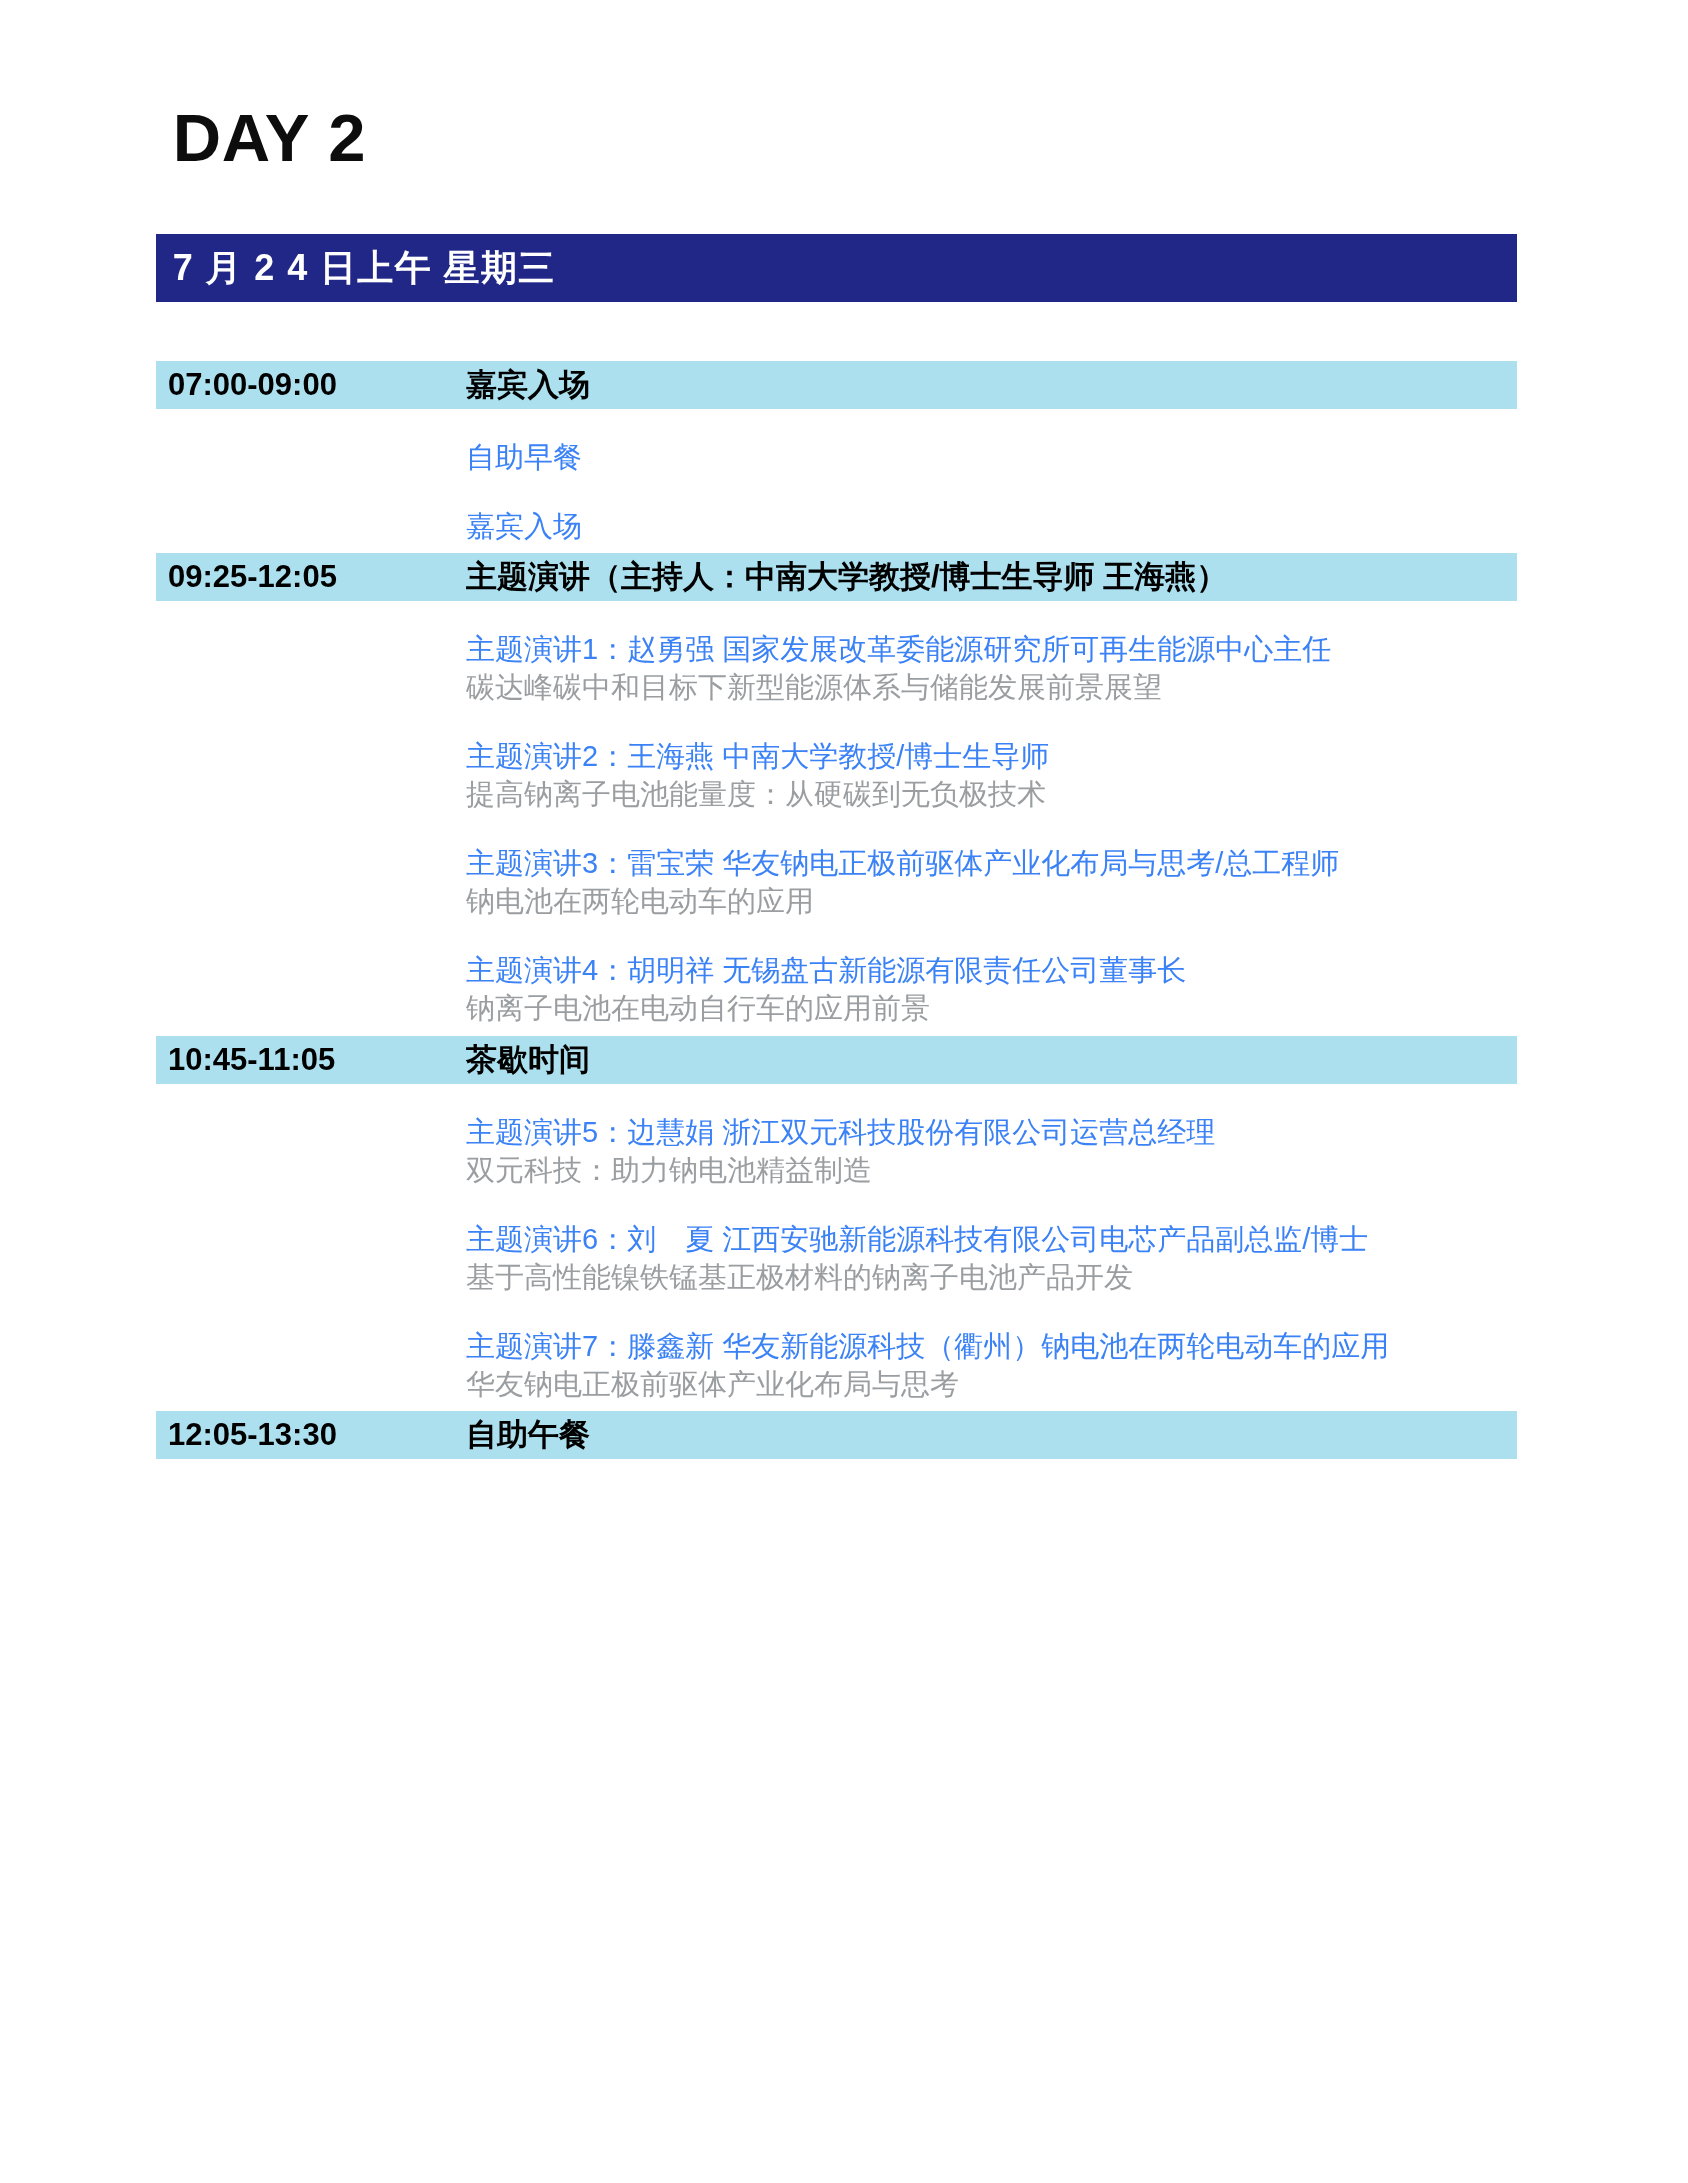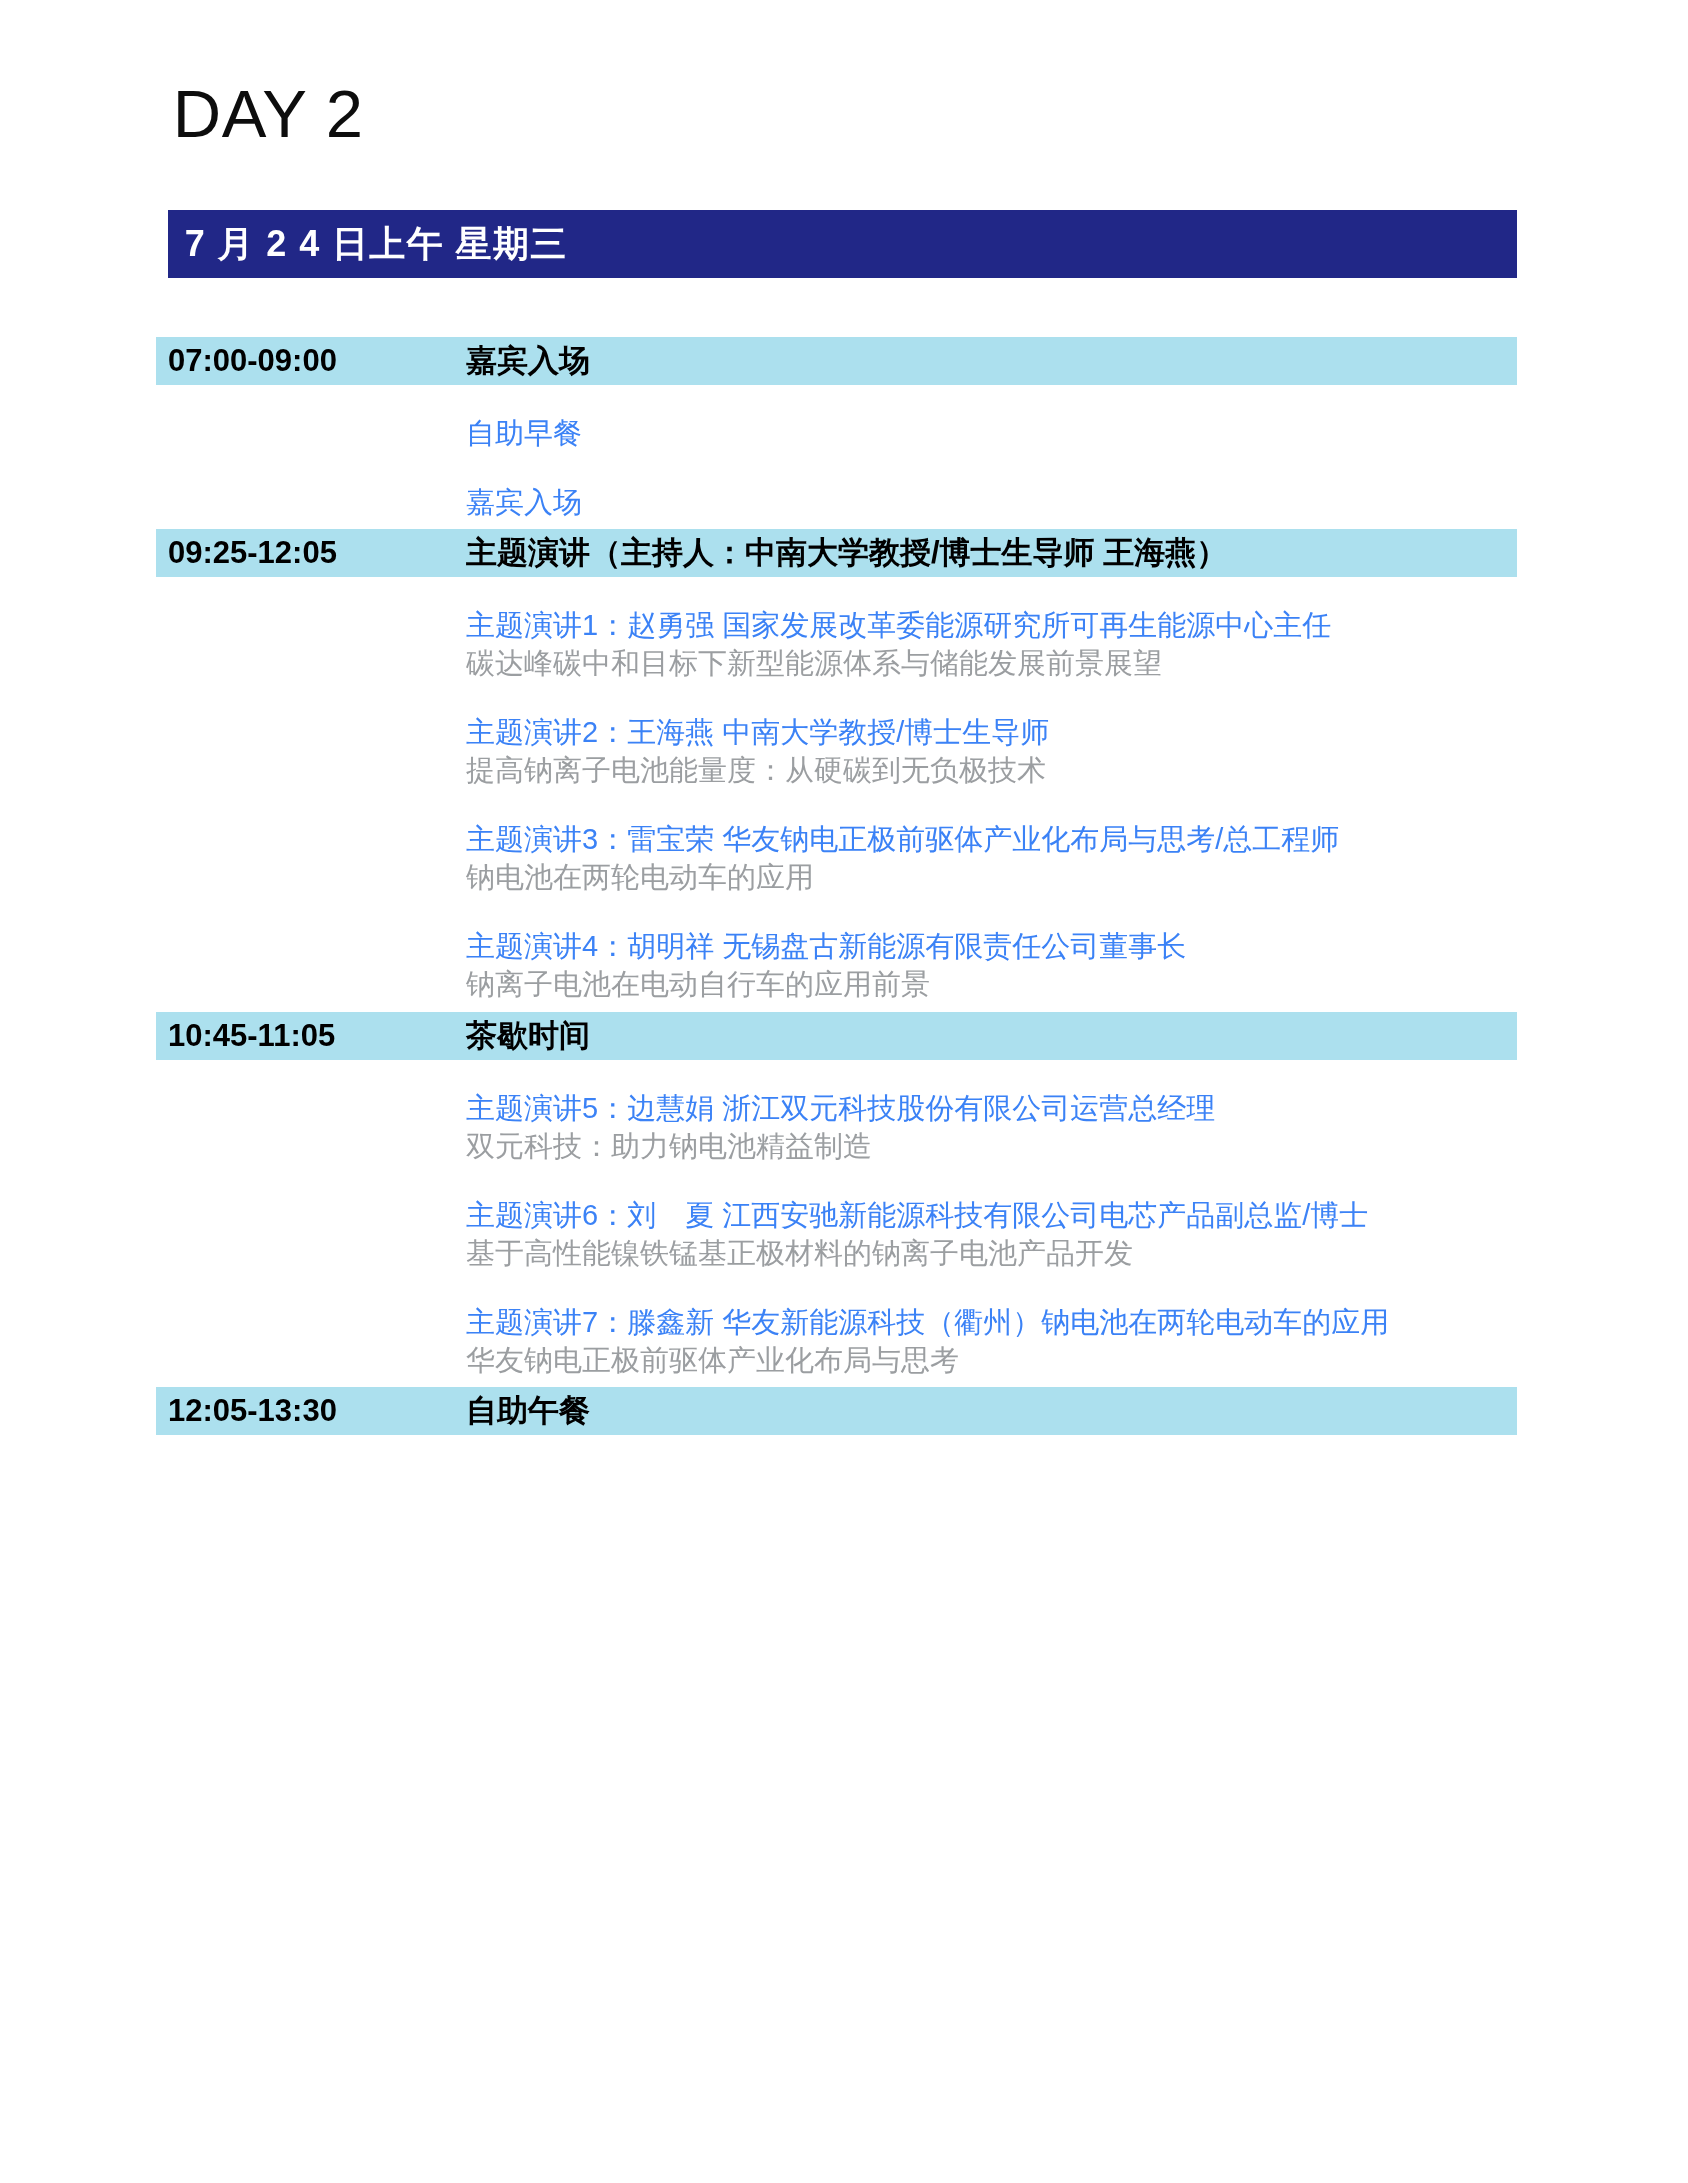--- a/index.html
+++ b/index.html
@@ -10,40 +10,39 @@
     background: #ffffff;
     font-family: "Liberation Sans", sans-serif;
     color: #000000;
     overflow: hidden;
   }
   .content {
     margin-left: 156px;
     width: 1361px;
   }
   .day-title {
-    padding-top: 80px;
+    padding-top: 104px;
     margin: 0 0 0 16.7px;
     font-size: 67px;
     line-height: 67px;
-    font-weight: 400;
+    font-weight: 700;
     letter-spacing: 0.7px;
     color: #0d0d0d;
   }
   .date-bar {
     margin-top: 63px;
     height: 68px;
     background: #212787;
     color: #ffffff;
     display: flex;
     align-items: center;
     padding-left: 16.7px;
     font-size: 36px;
     font-weight: 700;
     letter-spacing: 1.4px;
-    margin-left: 12px;
   }
   .schedule { margin-top: 59px; }
   .slot-row {
     height: 48px;
     background: #ACE0EE;
     display: flex;
     align-items: center;
     font-size: 31px;
     font-weight: 700;
   }

